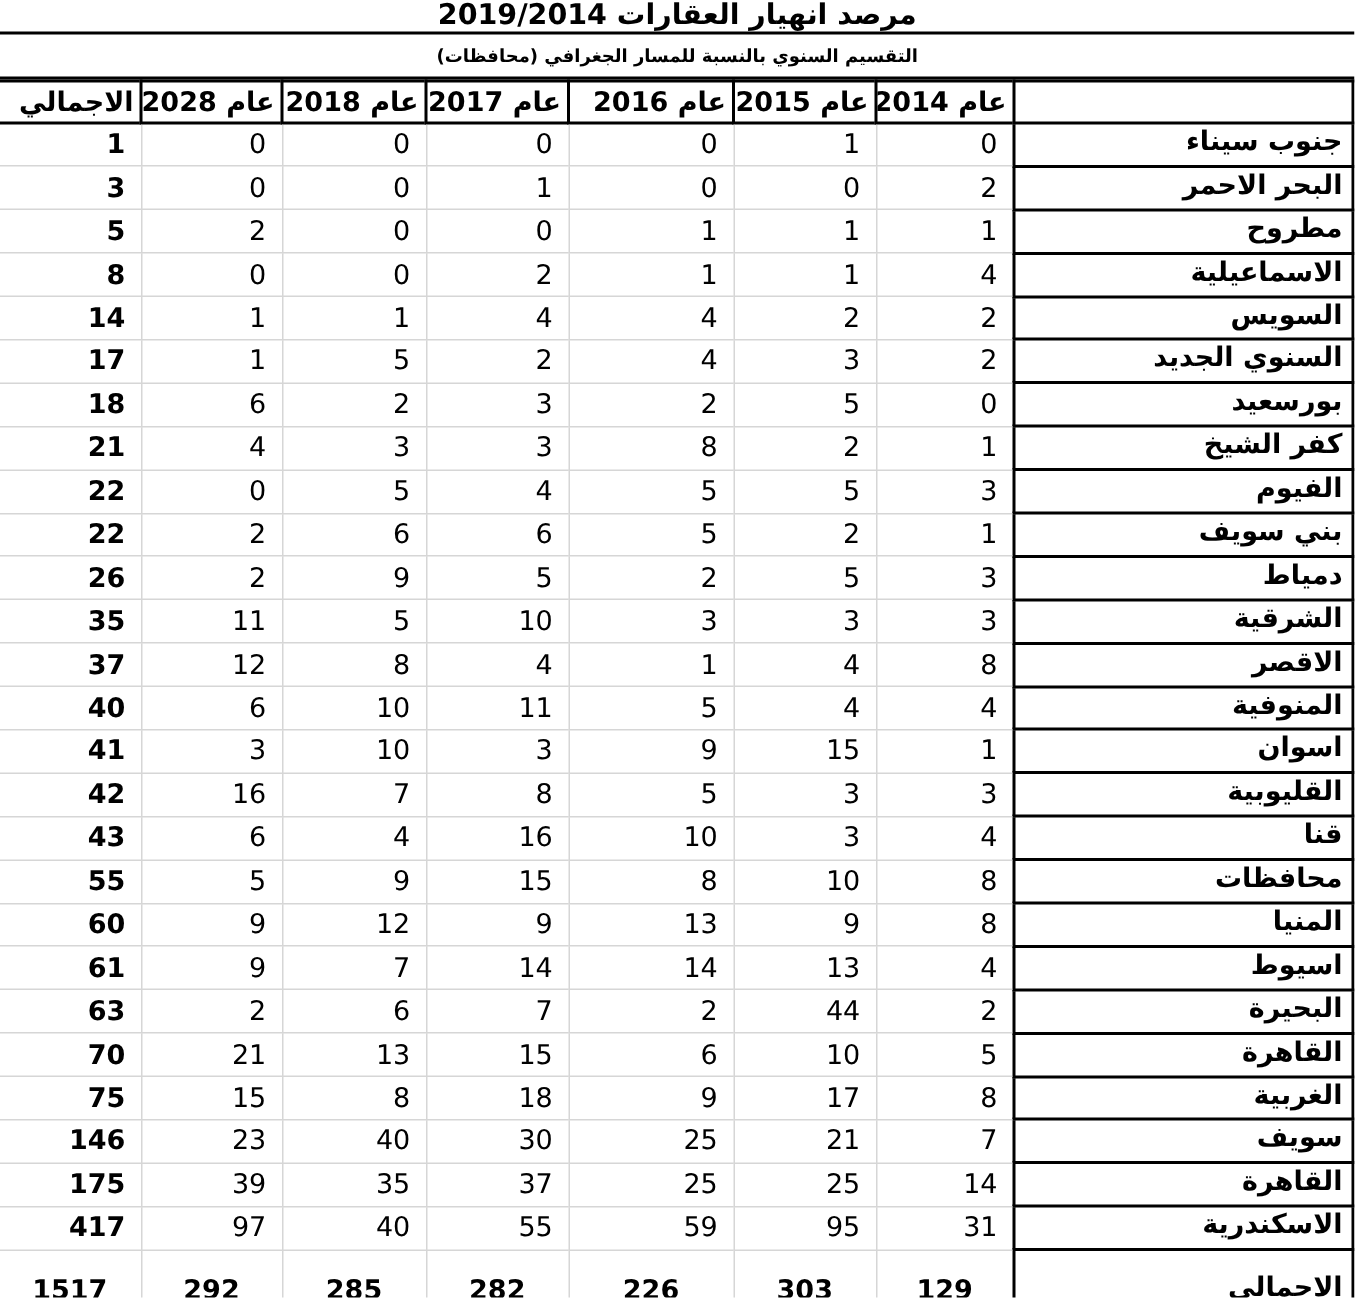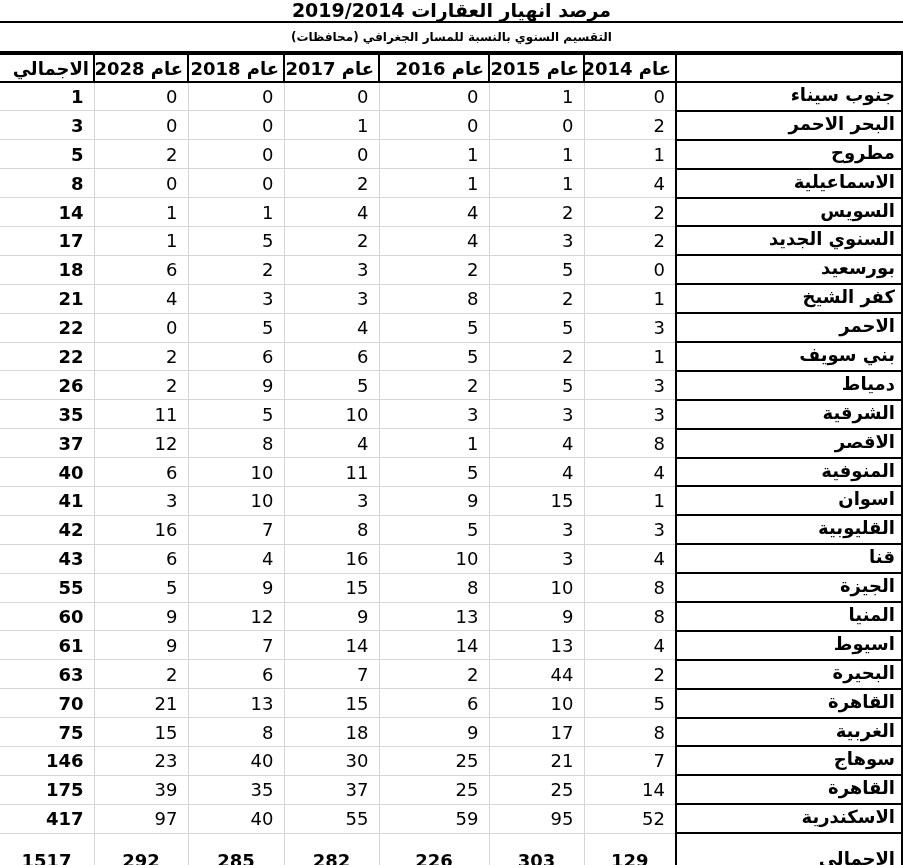--- a/index.html
+++ b/index.html
@@ -181,21 +181,21 @@
           <td class="name-cell">كفر الشيخ</td>
           <td class="num-cell">1</td>
           <td class="num-cell">2</td>
           <td class="num-cell">8</td>
           <td class="num-cell">3</td>
           <td class="num-cell">3</td>
           <td class="num-cell">4</td>
           <td class="num-cell total-cell">21</td>
         </tr>
         <tr>
-          <td class="name-cell">الاحمر</td>
+          <td class="name-cell">الفيوم</td>
           <td class="num-cell">3</td>
           <td class="num-cell">5</td>
           <td class="num-cell">5</td>
           <td class="num-cell">4</td>
           <td class="num-cell">5</td>
           <td class="num-cell">0</td>
           <td class="num-cell total-cell">22</td>
         </tr>
         <tr>
           <td class="name-cell">بني سويف</td>
@@ -271,21 +271,21 @@
           <td class="name-cell">قنا</td>
           <td class="num-cell">4</td>
           <td class="num-cell">3</td>
           <td class="num-cell">10</td>
           <td class="num-cell">16</td>
           <td class="num-cell">4</td>
           <td class="num-cell">6</td>
           <td class="num-cell total-cell">43</td>
         </tr>
         <tr>
-          <td class="name-cell">الجيزة</td>
+          <td class="name-cell">محافظات</td>
           <td class="num-cell">8</td>
           <td class="num-cell">10</td>
           <td class="num-cell">8</td>
           <td class="num-cell">15</td>
           <td class="num-cell">9</td>
           <td class="num-cell">5</td>
           <td class="num-cell total-cell">55</td>
         </tr>
         <tr>
           <td class="name-cell">المنيا</td>
@@ -331,42 +331,42 @@
           <td class="name-cell">الغربية</td>
           <td class="num-cell">8</td>
           <td class="num-cell">17</td>
           <td class="num-cell">9</td>
           <td class="num-cell">18</td>
           <td class="num-cell">8</td>
           <td class="num-cell">15</td>
           <td class="num-cell total-cell">75</td>
         </tr>
         <tr>
-          <td class="name-cell">سوهاج</td>
+          <td class="name-cell">سويف</td>
           <td class="num-cell">7</td>
           <td class="num-cell">21</td>
           <td class="num-cell">25</td>
           <td class="num-cell">30</td>
           <td class="num-cell">40</td>
           <td class="num-cell">23</td>
           <td class="num-cell total-cell">146</td>
         </tr>
         <tr>
           <td class="name-cell">القاهرة</td>
           <td class="num-cell">14</td>
           <td class="num-cell">25</td>
           <td class="num-cell">25</td>
           <td class="num-cell">37</td>
           <td class="num-cell">35</td>
           <td class="num-cell">39</td>
           <td class="num-cell total-cell">175</td>
         </tr>
         <tr>
           <td class="name-cell">الاسكندرية</td>
-          <td class="num-cell">52</td>
+          <td class="num-cell">31</td>
           <td class="num-cell">95</td>
           <td class="num-cell">59</td>
           <td class="num-cell">55</td>
           <td class="num-cell">40</td>
           <td class="num-cell">97</td>
           <td class="num-cell total-cell">417</td>
         </tr>
         <tr class="totals-row">
           <td class="name-cell">الاجمالي</td>
           <td class="num-cell">129</td>

